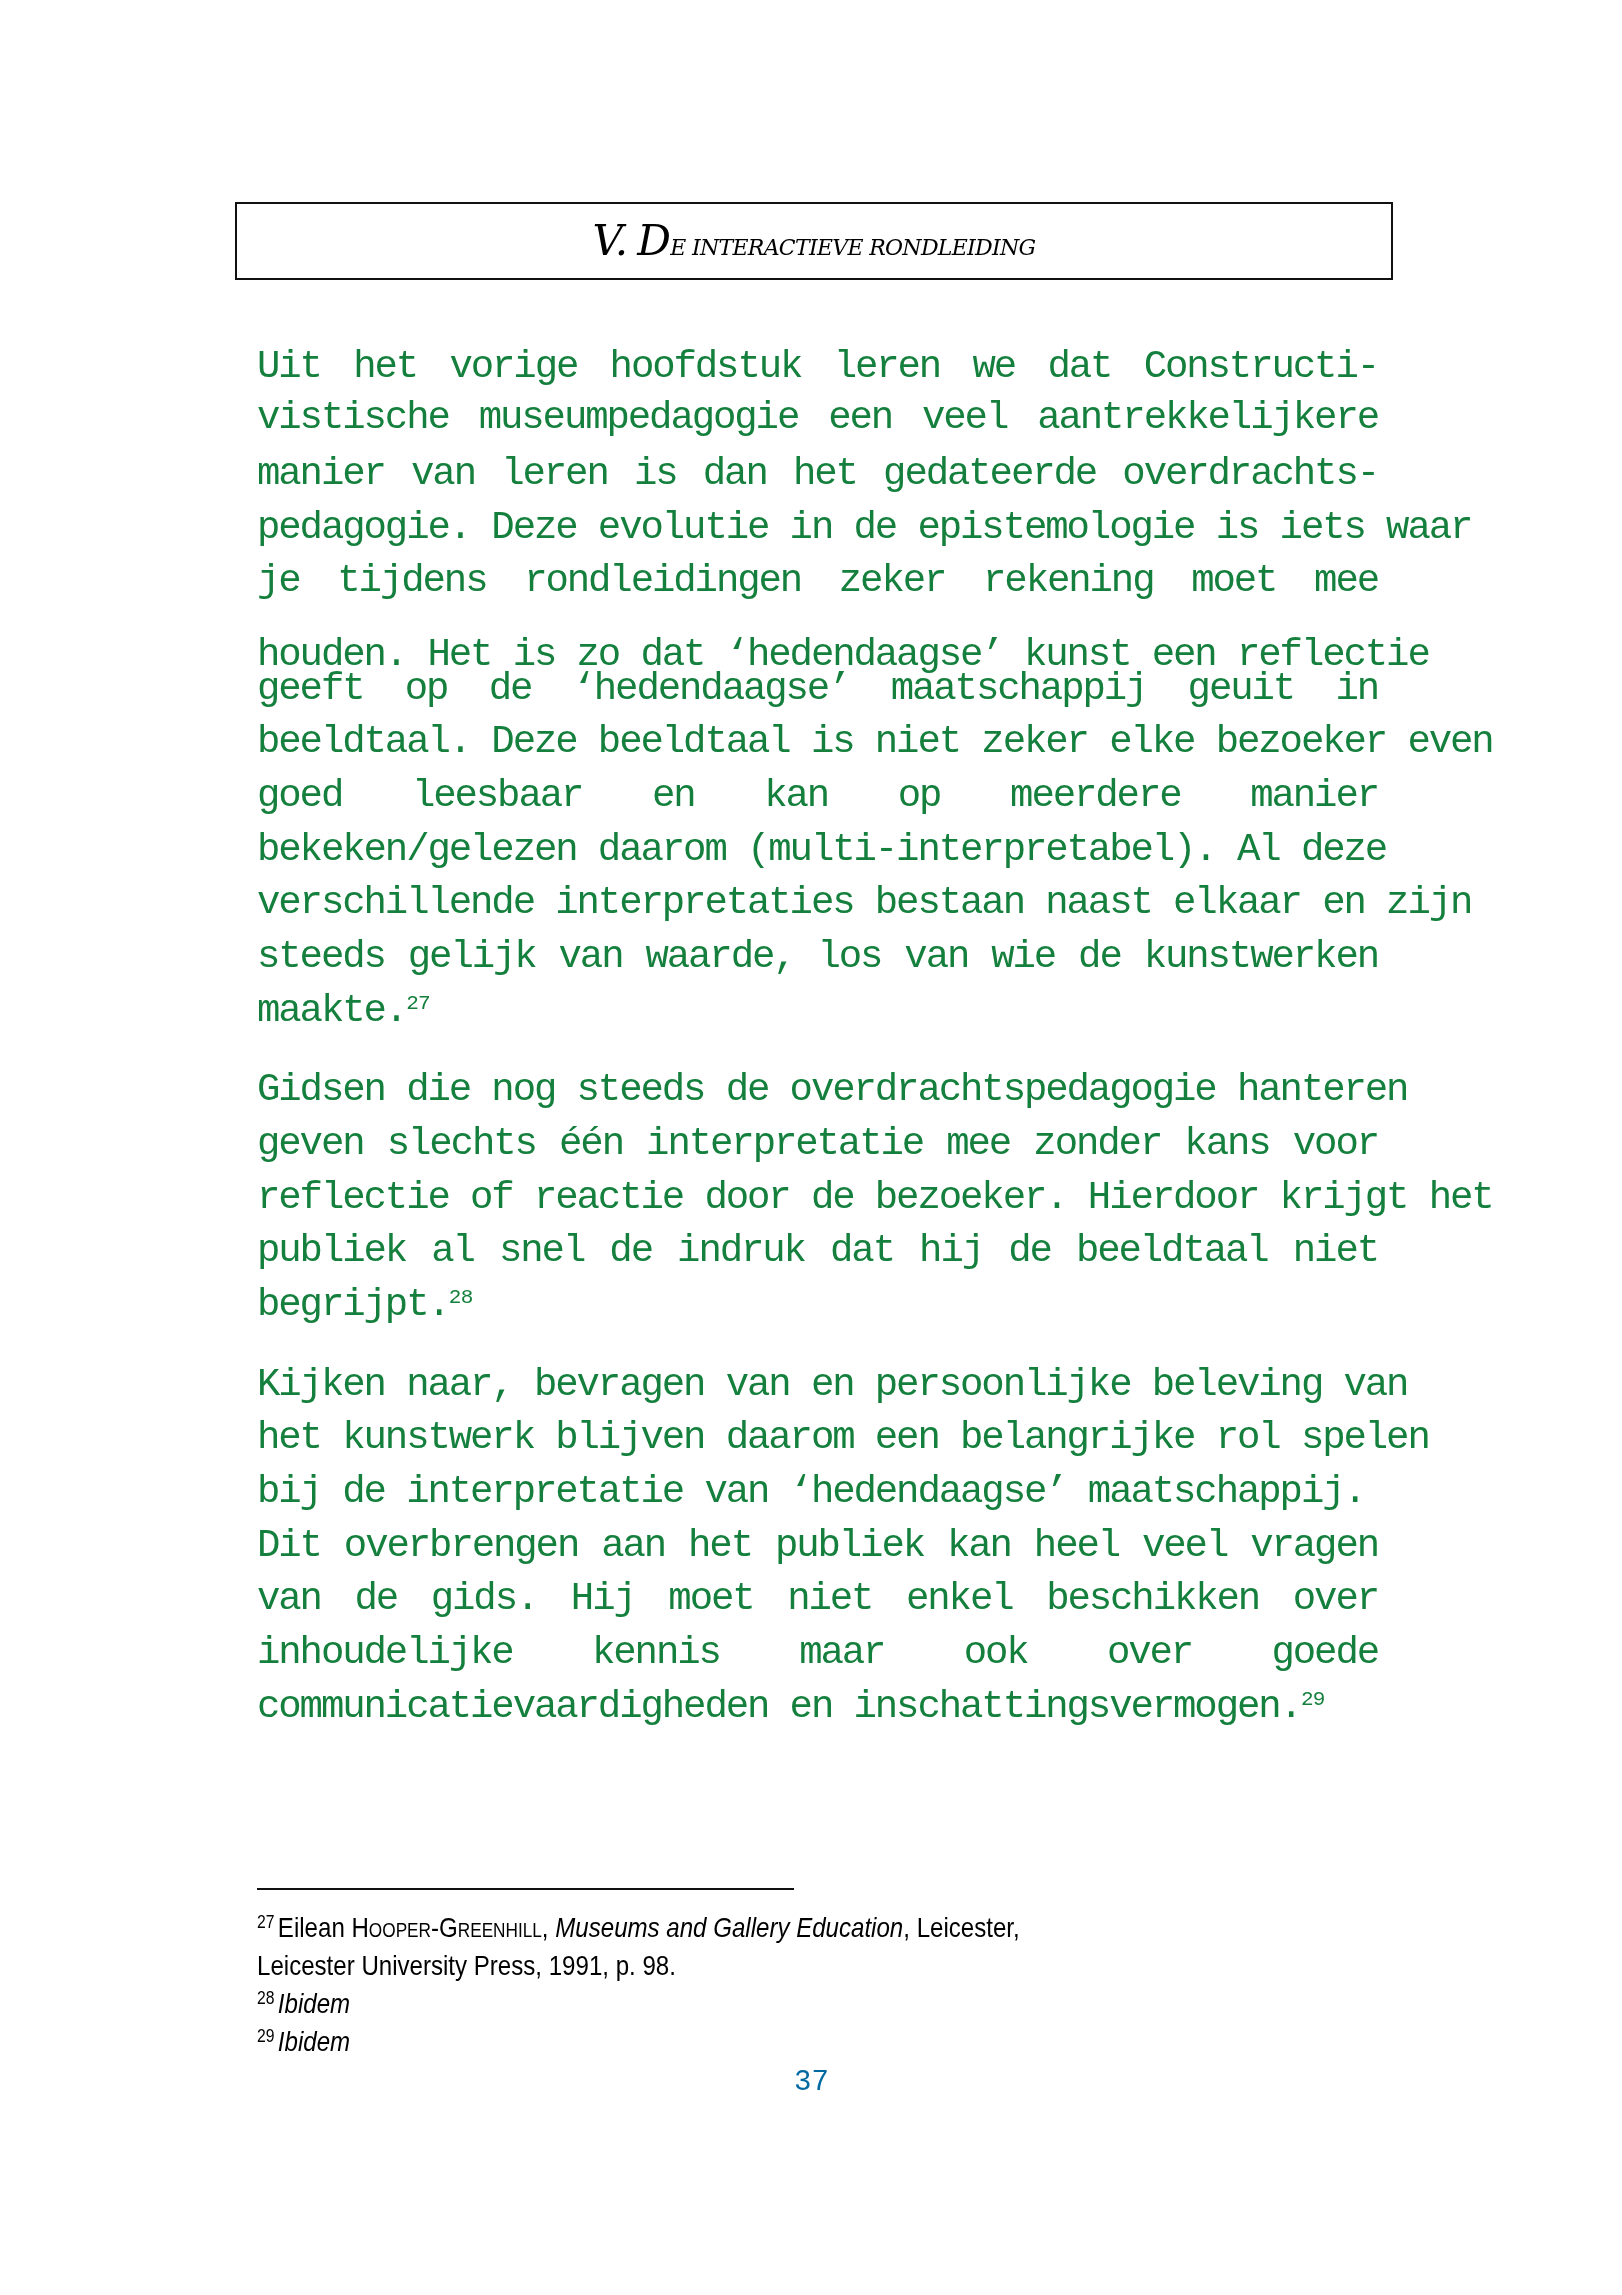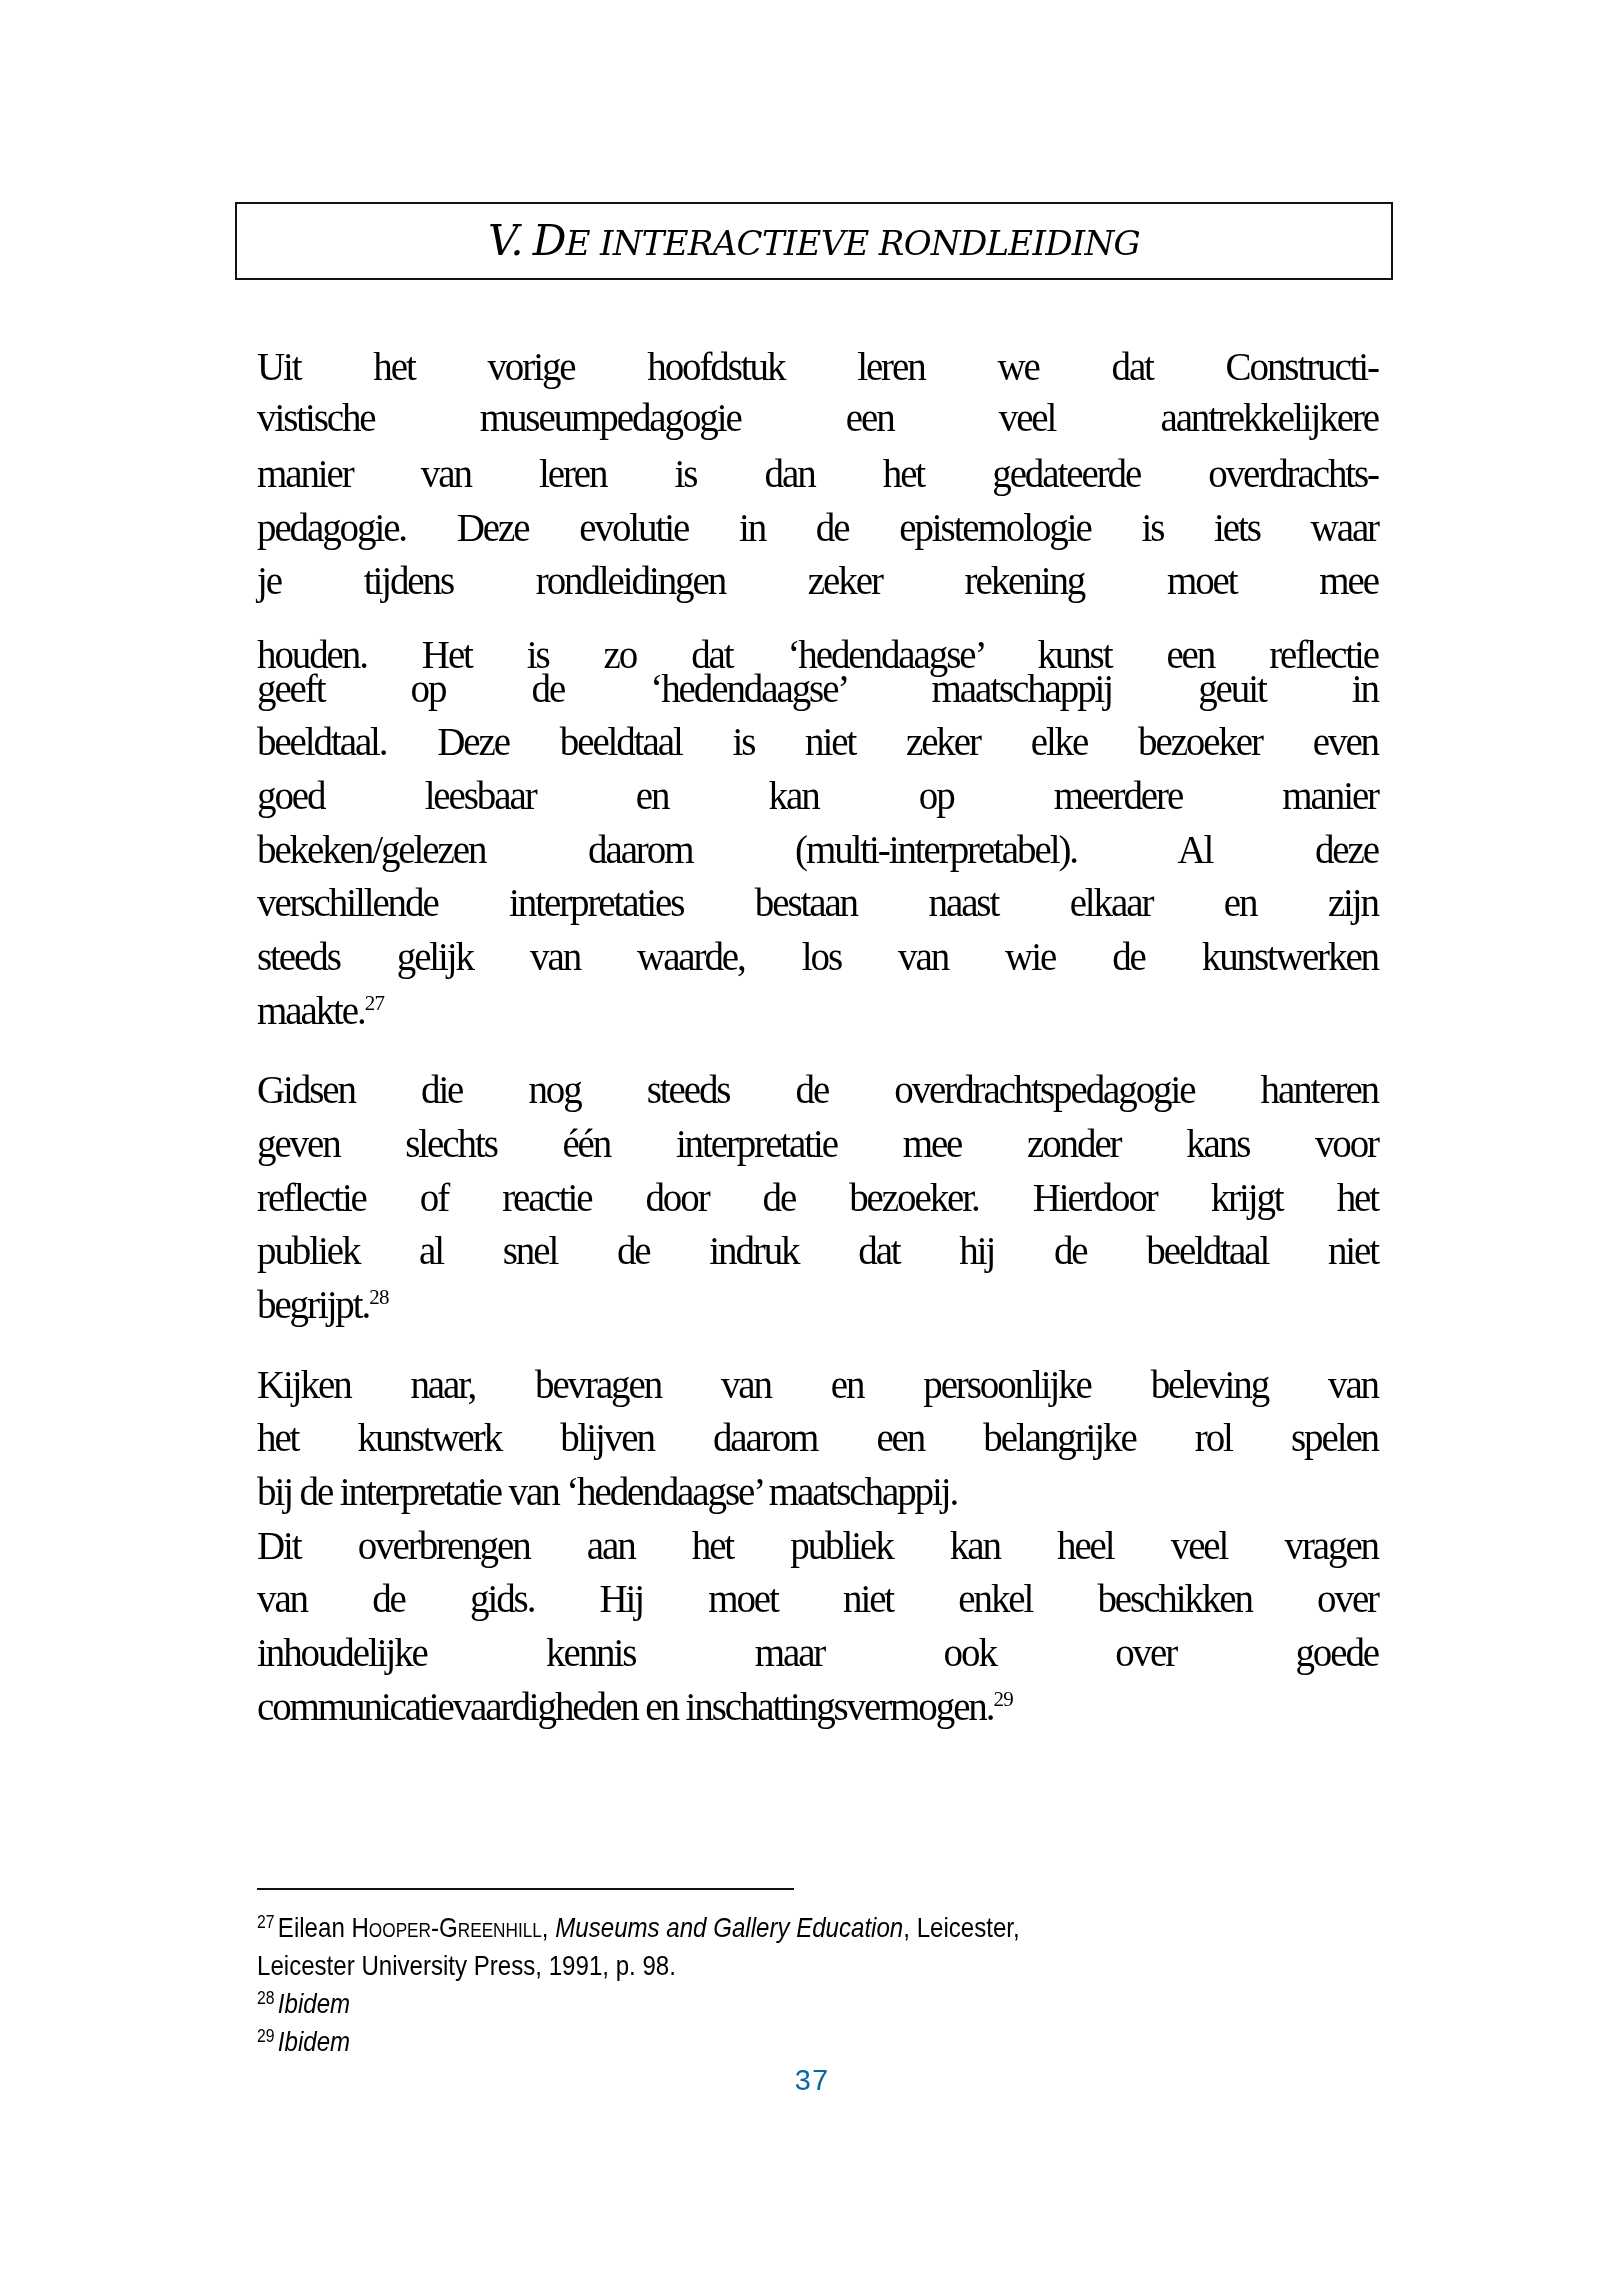--- a/index.html
+++ b/index.html
@@ -9,26 +9,26 @@
   .title-box {
     position: absolute; left: 235px; top: 202px; width: 1154px; height: 74px;
     border: 2px solid #111111; box-sizing: content-box;
   }
   .title-text {
     position: absolute; left: 0; right: 0; top: 14.4px; text-align: center;
     font-family: "DejaVu Serif", serif; font-style: italic; color: #000;
     font-size: 33px; line-height: 46px; letter-spacing: -0.7px;
   }
   .title-text .big { font-size: 42px; }
-  .title-text .sc { font-size: 34px; margin-top: 28px; }
+  .title-text .sc { font-size: 22px; margin-top: 28px; }
 
   .line {
     position: absolute; left: 257px; width: 1121px; height: 54px;
-    font-family: Liberation Serif, serif; font-size: 39px; line-height: 54px;
-    color: #000000; white-space: nowrap; letter-spacing: -2.1px;
+    font-family: Liberation Mono, monospace; font-size: 39px; line-height: 54px;
+    color: #15803d; white-space: nowrap; letter-spacing: -2.1px;
     text-align: justify; text-align-last: justify;
   }
   .line.last { text-align-last: left; }
   .line sup { font-size: 21px; vertical-align: top; line-height: 39px; letter-spacing: -0.7px; }
 
   .fn-rule { position: absolute; left: 257px; top: 1888px; width: 537px; height: 2px; background: #111; }
   .fn {
     position: absolute; left: 257px; font-family: "Liberation Sans", sans-serif;
     font-size: 28px; line-height: 38px; color: #000; white-space: nowrap;
     transform: scaleX(0.86); transform-origin: left center;

